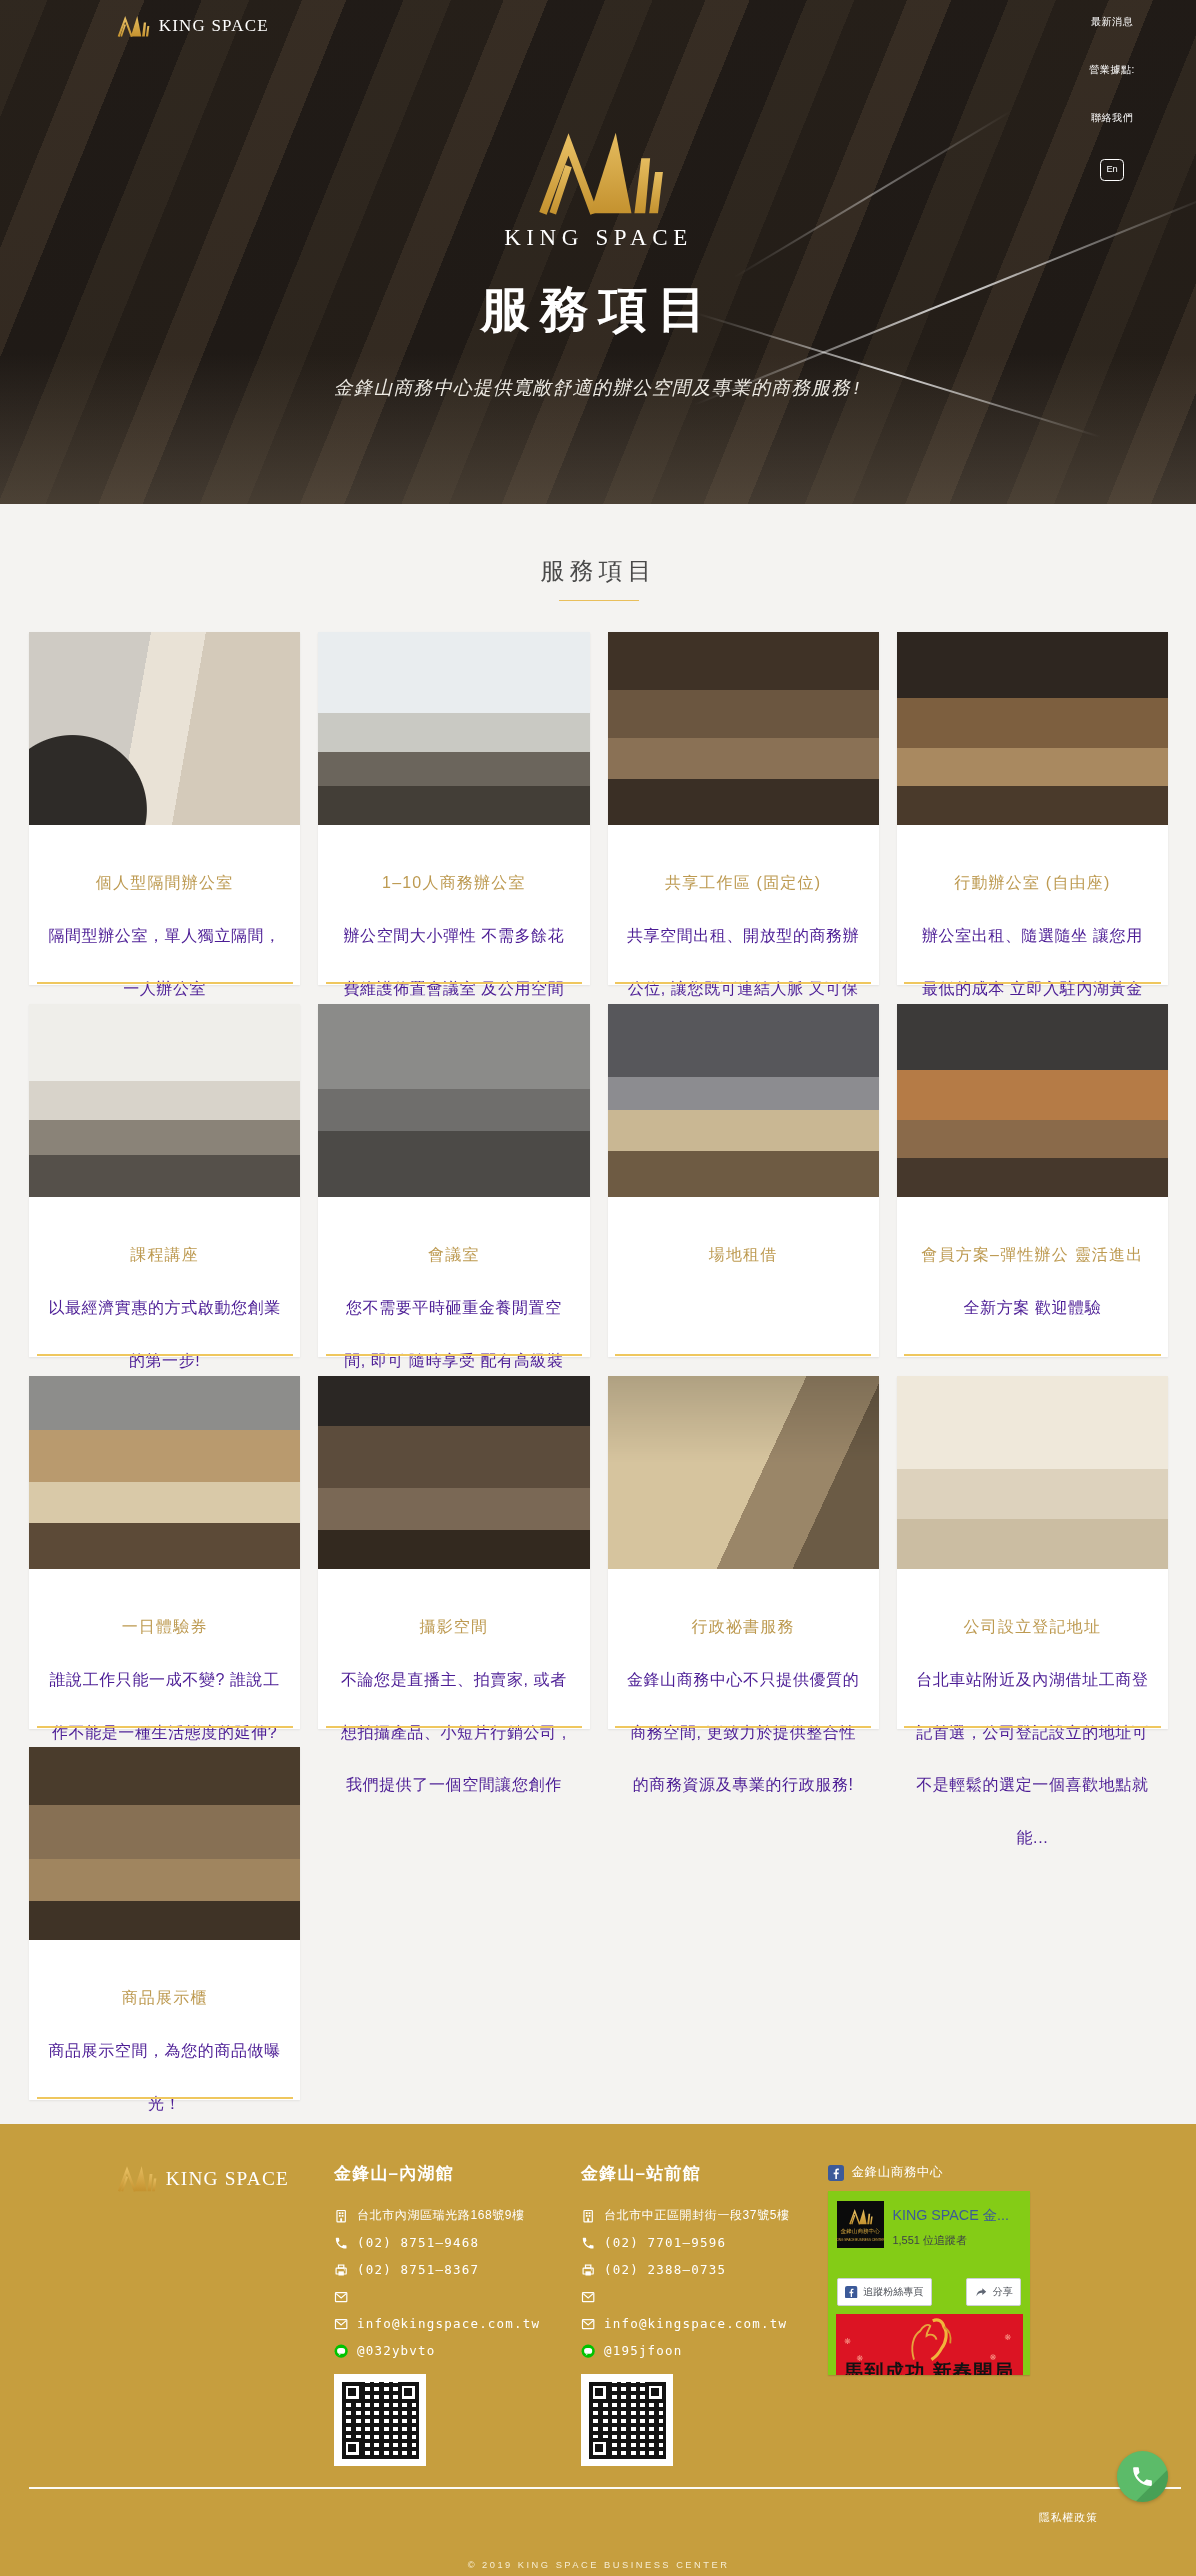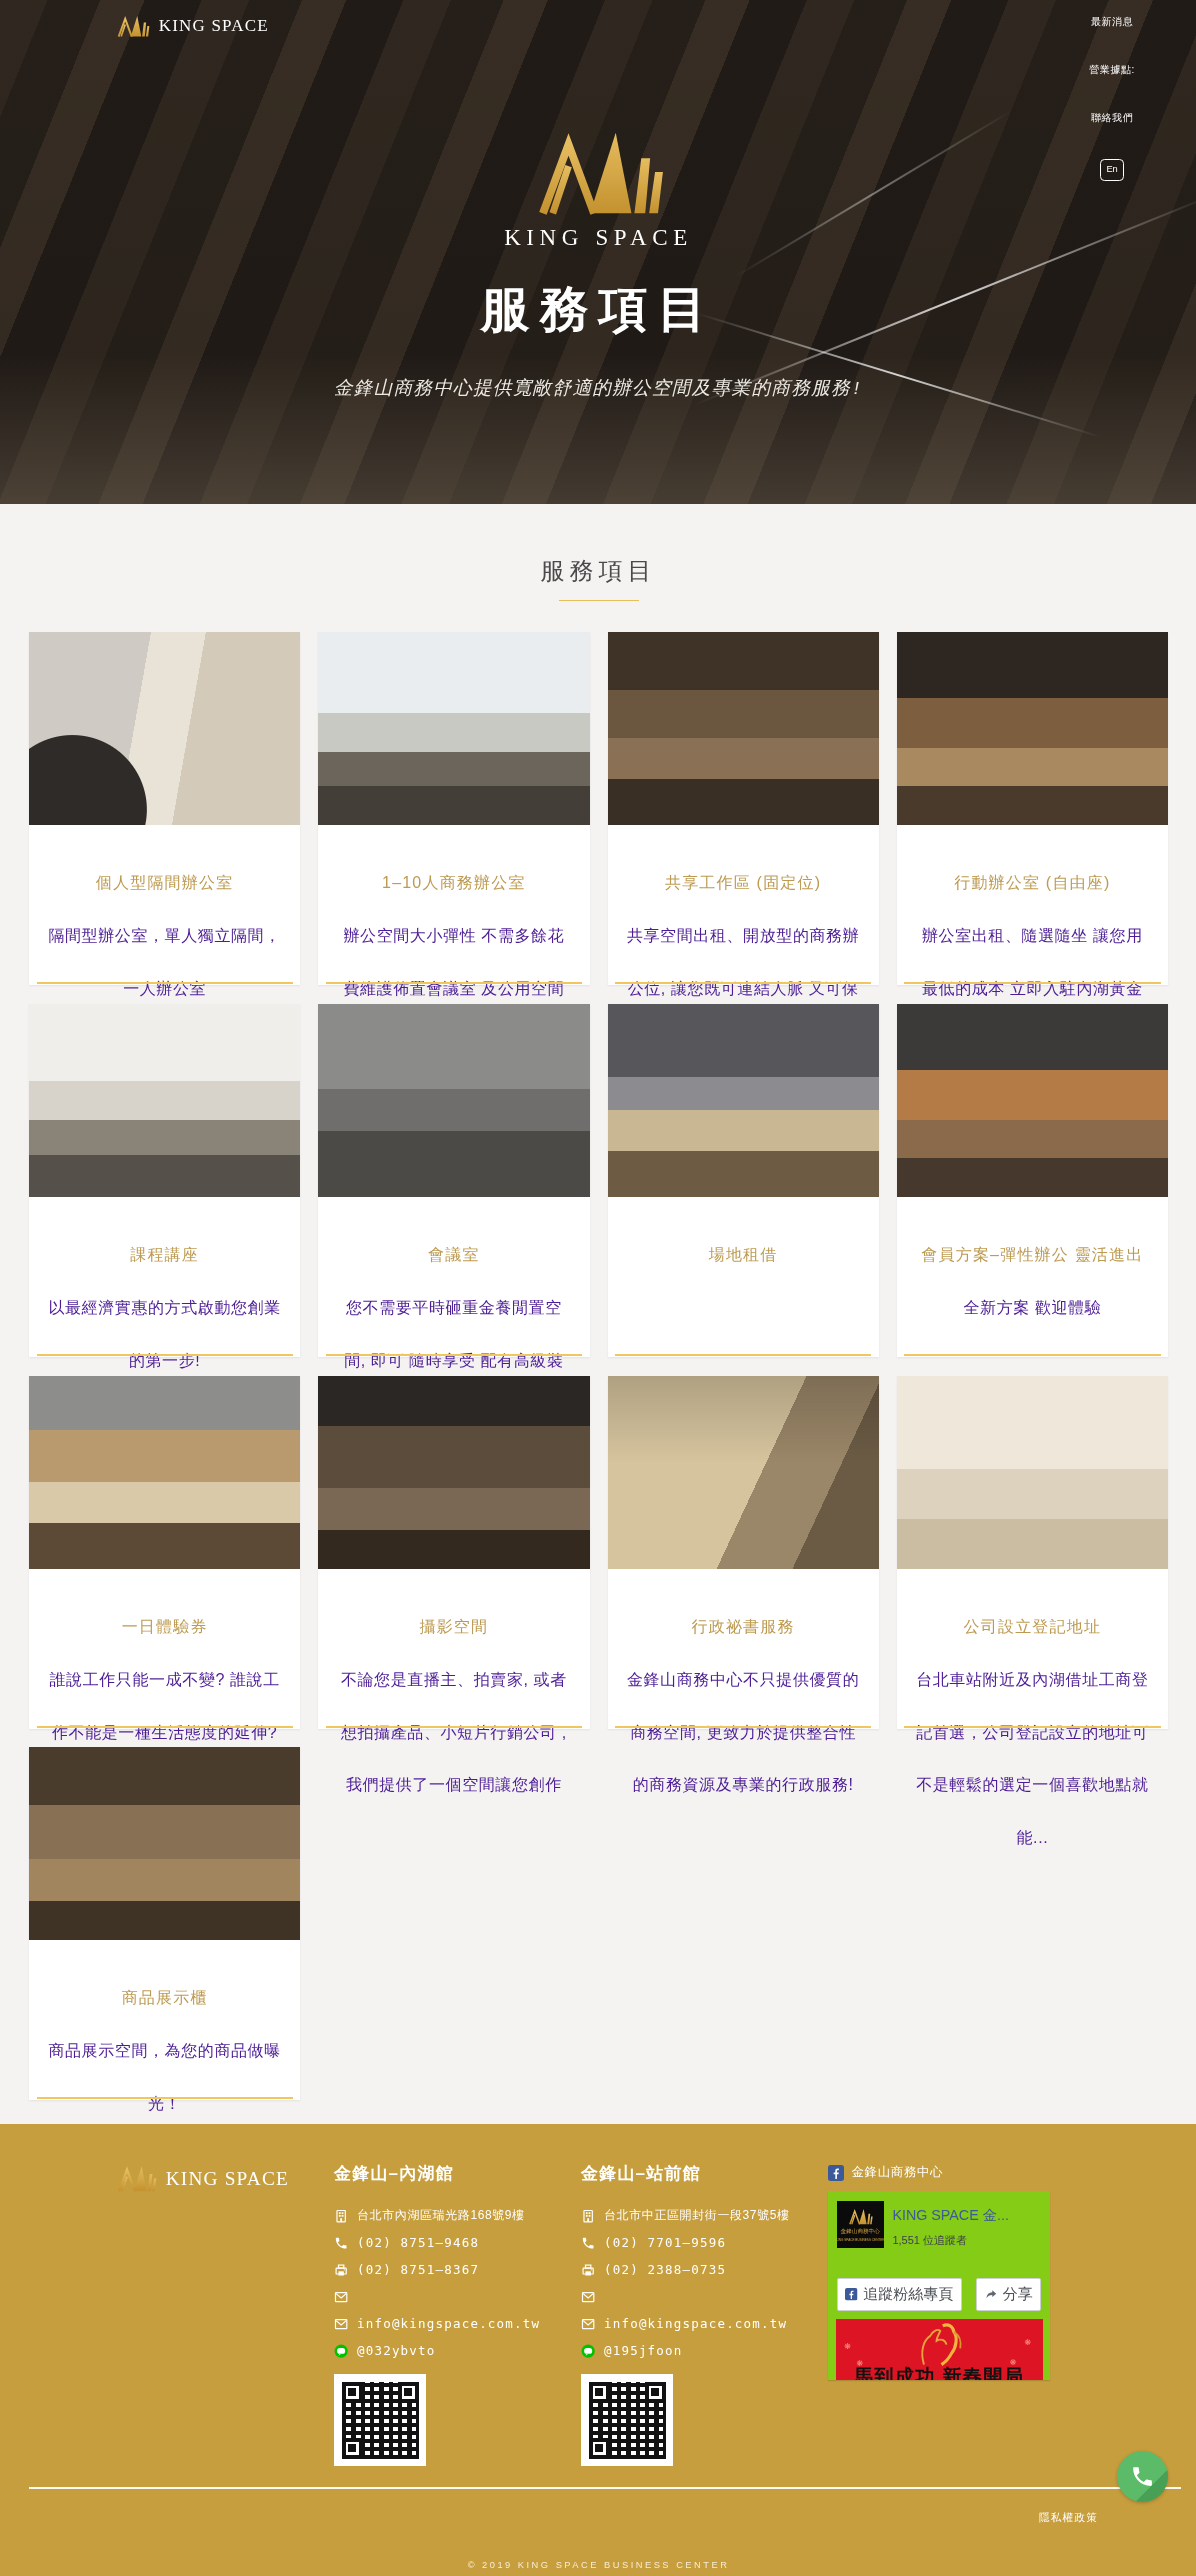--- a/index.html
+++ b/index.html
@@ -91,35 +91,35 @@
   .qr { width:92px; height:92px; background:#fff; margin-top:10px; position:relative; padding:7.5px; }
   .qr-dots { width:100%; height:100%;
     background:
       repeating-linear-gradient(0deg,#121212 0 4.4px, transparent 4.4px 8px),
       repeating-linear-gradient(90deg,#121212 0 4.4px, transparent 4.4px 9.3px);
   }
   .fq { position:absolute; width:21px; height:21px; border:4.4px solid #121212; background:#fff; }
   .fq::after { content:""; position:absolute; inset:2.5px; background:#121212; }
   .fq.tl { top:7.5px; left:7.5px; } .fq.tr { top:7.5px; right:7.5px; } .fq.bl { bottom:7.5px; left:7.5px; }
 
-  .fbcol { width:222px; }
+  .fbcol { width:202px; }
   .fb-head { display:flex; align-items:center; gap:7.5px; font-size:12.5px; margin:15px 0 10px; letter-spacing:0.6px; }
   .fb-f { width:16px; height:16px; flex:none; }
   .fb-card { background:#84cc16; color:#1D2129; box-shadow:0 0.6px 1.2px rgba(0,0,0,.15); }
   .fb-top { display:flex; gap:8.7px; padding:10px 8.7px 0; }
   .fb-thumb { width:47px; height:47px; background:#0b0b0b; flex:none; display:flex; flex-direction:column;
     align-items:center; justify-content:center; gap:1.9px; }
   .fb-thumb svg { width:25px; height:17.5px; }
   .fb-thumb-label { font-size:5.6px; color:#D8A93F; letter-spacing:0; white-space:nowrap; }
   .fb-thumb-sub { font-size:3.1px; color:#D8A93F; white-space:nowrap; }
   .fb-name { color:#3C5A99; font-size:14.3px; font-weight:500; margin-top:5px; }
   .fb-followers { color:#3E4248; font-size:11px; margin-top:7.5px; }
   .fb-btns { display:flex; justify-content:space-between; padding:0 8.7px; margin-top:30px; }
   .fb-btn { display:flex; align-items:center; gap:5.6px; border:0.6px solid #CCD0D5; background:#fff; color:#4B4F56;
-    font-size:15px; padding:5.6px 7.5px; border-radius:1.9px; cursor:pointer; font-family:inherit; }
+    font-size:10px; padding:5.6px 7.5px; border-radius:1.9px; cursor:pointer; font-family:inherit; }
   .fb-btn svg { width:12.5px; height:12.5px; }
   .fb-banner { margin:8.7px 7.5px 0; height:61px; background:#DC1423; position:relative; overflow:hidden; }
   .fb-banner-text { position:absolute; bottom:-9.3px; left:0; right:0; text-align:center; color:#121212;
     font-size:19.3px; font-weight:800; letter-spacing:1.2px; white-space:nowrap; }
   .flake { position:absolute; color:rgba(255,170,150,.85); font-size:8px; }
   .horse svg { position:absolute; left:50%; top:2.5px; transform:translateX(-50%); width:75px; height:44px; }
 
   .divider { width:1152px; height:1.2px; background:rgba(255,255,255,.95); margin:21px auto 0; }
   .privacy { display:block; text-align:right; margin:22.4px 70px 0 0; font-size:10.6px; letter-spacing:1.2px; color:#fff; }
   .copyright { text-align:center; margin-top:35px; font-size:9.3px; letter-spacing:2.5px; color:#F6EDD4; }

